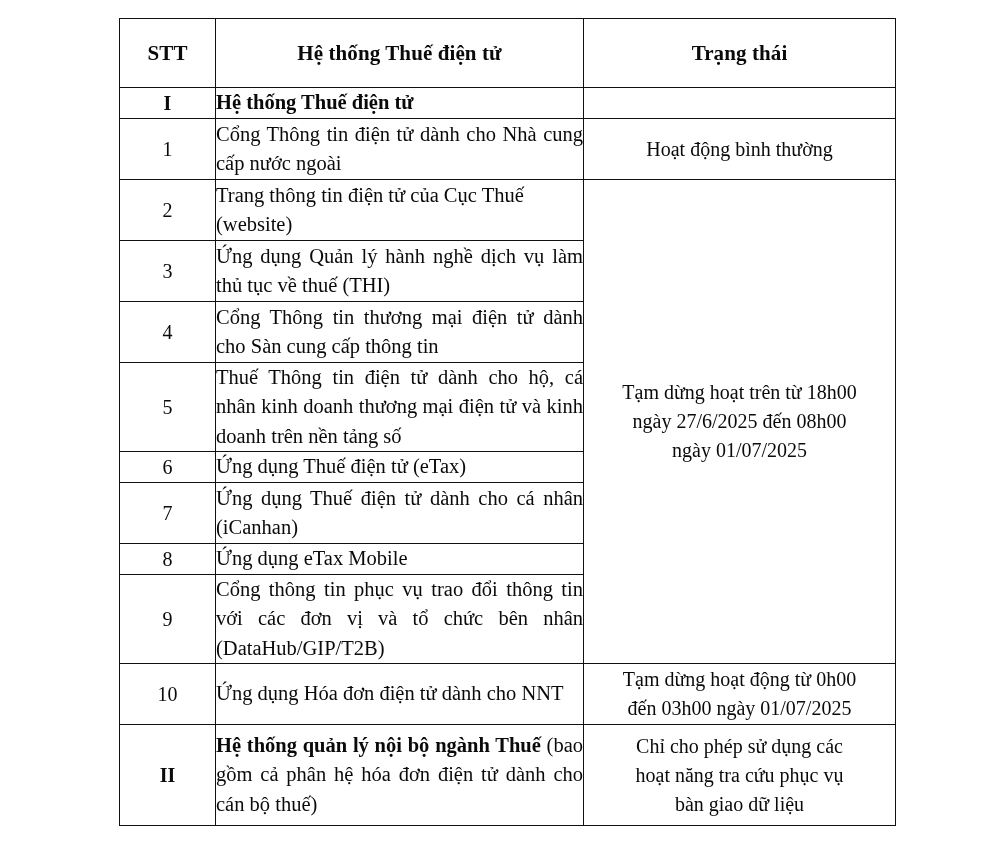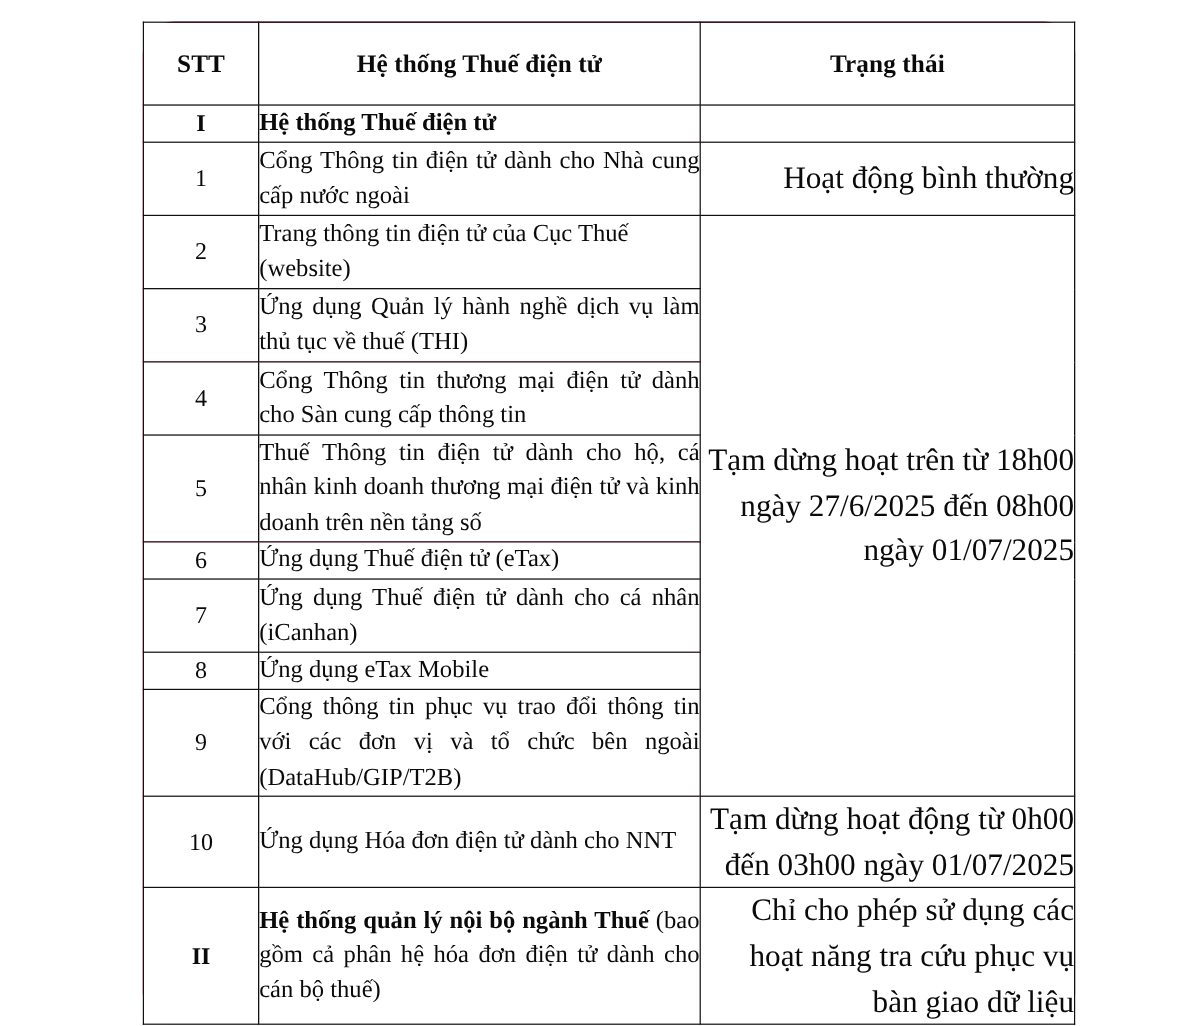--- a/index.html
+++ b/index.html
@@ -28,22 +28,21 @@
     position: absolute;
     left: 119px;
     top: 18px;
     width: 776px;
   }
 
   table.status-table {
     border-collapse: collapse;
     width: 776px;
     table-layout: fixed;
-    background: #be185d;
-    border-radius: 26px;
+    background: #8b5cf6;
   }
 
   table.status-table td,
   table.status-table th {
     border: 1.6px solid #111111;
     padding: 0;
     vertical-align: middle;
     background: #ffffff;
   }
 
@@ -88,23 +87,23 @@
   }
   .sys.bold {
     font-weight: bold;
   }
   .sys .b {
     font-weight: bold;
   }
 
   
   .sts {
-    font-size: 26px;
+    font-size: 20px;
     line-height: 1.45;
-    text-align: right;
+    text-align: center;
     padding: 5px 8px 6px 8px;
   }
   .sts .ln { display: block; white-space: nowrap; }
 
   
   .r-h    { height: 68px; }
   .r-1l   { height: 30px; }
   .r-2l   { height: 60px; }
   .r-3l   { height: 88px; }
   .r-3lb  { height: 100px; }
@@ -179,21 +178,21 @@
           <td class="sys justify r-2l">Ứng dụng Thuế điện tử dành cho cá nhân (iCanhan)</td>
         </tr>
 
         <tr>
           <td class="stt r-1l">8</td>
           <td class="sys r-1l">Ứng dụng eTax Mobile</td>
         </tr>
 
         <tr>
           <td class="stt r-3l">9</td>
-          <td class="sys justify r-3l">Cổng thông tin phục vụ trao đổi thông tin với các đơn vị và tổ chức bên ngoài (DataHub/GIP/T2B)</td>
+          <td class="sys justify r-3l">Cổng thông tin phục vụ trao đổi thông tin với các đơn vị và tổ chức bên nhân (DataHub/GIP/T2B)</td>
         </tr>
 
         <tr>
           <td class="stt r-2l">10</td>
           <td class="sys r-2l">Ứng dụng Hóa đơn điện tử dành cho NNT</td>
           <td class="sts r-2l">
             <span class="ln">Tạm dừng hoạt động từ 0h00</span>
             <span class="ln">đến 03h00 ngày 01/07/2025</span>
           </td>
         </tr>

